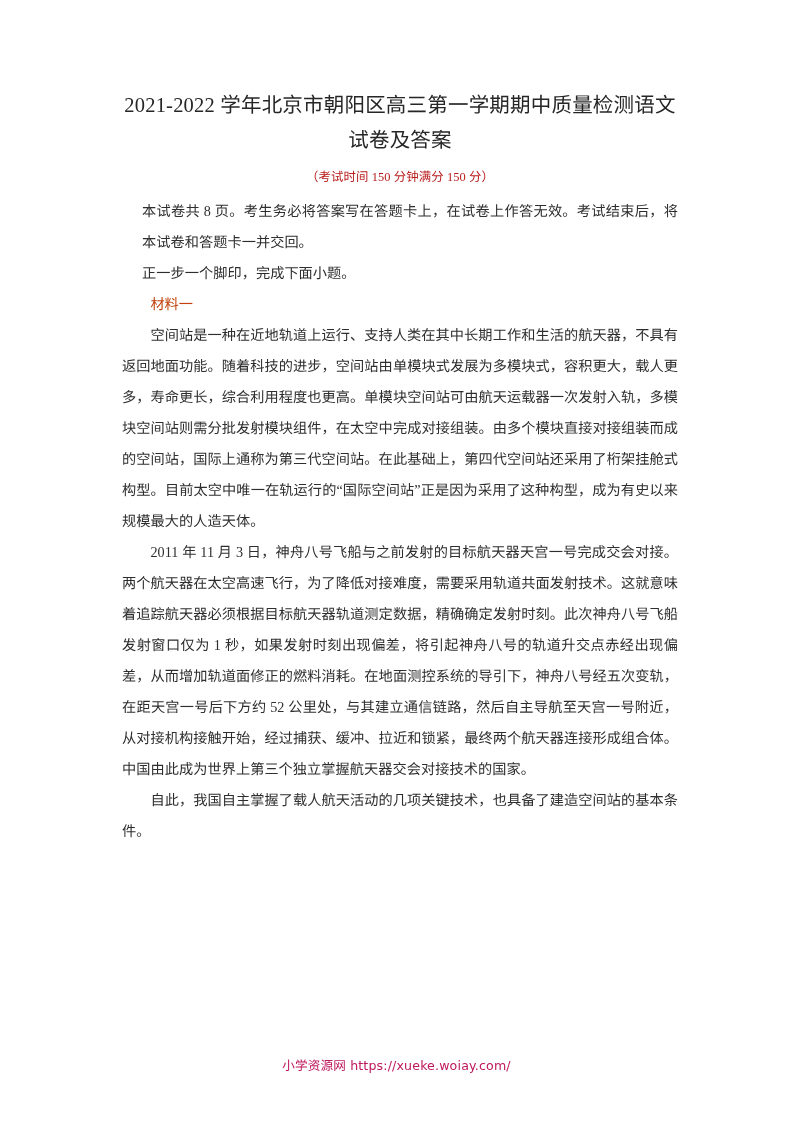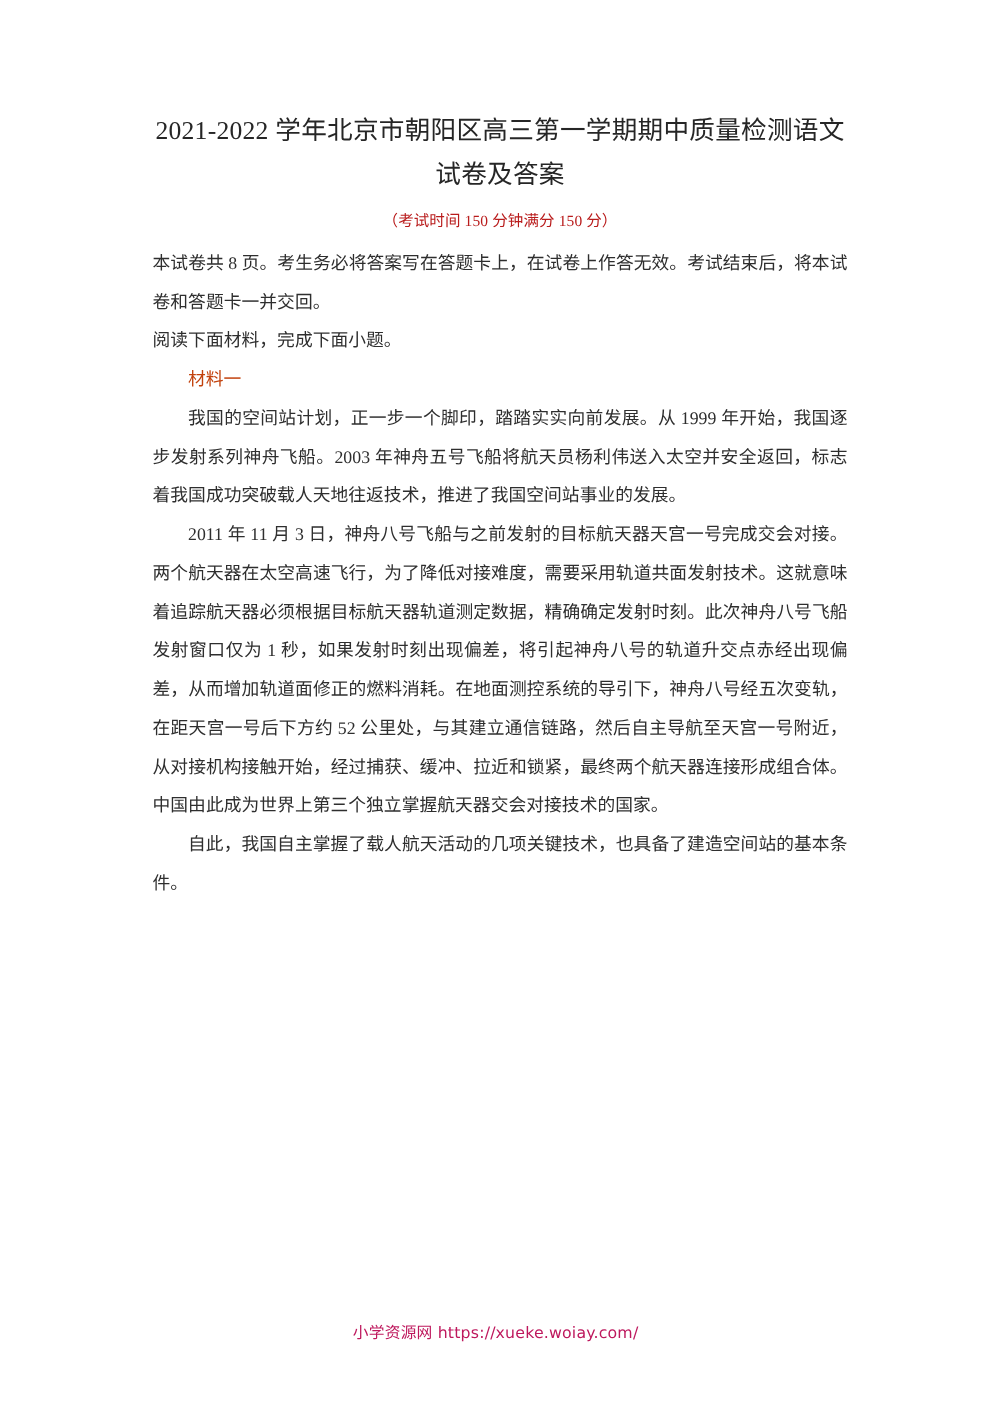--- a/index.html
+++ b/index.html
@@ -72,20 +72,21 @@
     letter-spacing: 0.05px;
     word-break: break-all;
   }
 
   .para.indent {
     text-indent: 2em;
   }
 
   .para.flush {
     text-indent: 0;
+    margin-left: 20px;
   }
 
   .label-line {
     margin: 0;
     font-size: 14.2px;
     line-height: 31px;
     text-indent: 2em;
     color: #c2410c;
   }
 
@@ -113,26 +114,26 @@
 
     <h1 class="doc-title">2021-2022 学年北京市朝阳区高三第一学期期中质量检测语文试卷及答案</h1>
 
     <p class="doc-subtitle">（考试时间 150 分钟满分 150 分）</p>
 
     <div class="body-block">
 
       <p class="para flush">本试卷共 8 页。考生务必将答案写在答题卡上，在试卷上作答无效。考试结束后，将本试卷和答题卡一并交回。</p>
 
 
-      <p class="para flush">阅读下面材料，完成下面小题。</p>
+      <p class="para flush">正一步一个脚印，完成下面小题。</p>
 
       <p class="label-line">材料一</p>
 
+      <p class="para indent">空间站是一种在近地轨道上运行、支持人类在其中长期工作和生活的航天器，不具有返回地面功能。随着科技的进步，空间站由单模块式发展为多模块式，容积更大，载人更多，寿命更长，综合利用程度也更高。单模块空间站可由航天运载器一次发射入轨，多模块空间站则需分批发射模块组件，在太空中完成对接组装。由多个模块直接对接组装而成的空间站，国际上通称为第三代空间站。在此基础上，第四代空间站还采用了桁架挂舱式构型。目前太空中唯一在轨运行的“国际空间站”正是因为采用了这种构型，成为有史以来规模最大的人造天体。</p>
 
-      <p class="para indent">我国的空间站计划，正一步一个脚印，踏踏实实向前发展。从 1999 年开始，我国逐步发射系列神舟飞船。2003 年神舟五号飞船将航天员杨利伟送入太空并安全返回，标志着我国成功突破载人天地往返技术，推进了我国空间站事业的发展。</p>
 
       <p class="para indent">2011 年 11 月 3 日，神舟八号飞船与之前发射的目标航天器天宫一号完成交会对接。两个航天器在太空高速飞行，为了降低对接难度，需要采用轨道共面发射技术。这就意味着追踪航天器必须根据目标航天器轨道测定数据，精确确定发射时刻。此次神舟八号飞船发射窗口仅为 1 秒，如果发射时刻出现偏差，将引起神舟八号的轨道升交点赤经出现偏差，从而增加轨道面修正的燃料消耗。在地面测控系统的导引下，神舟八号经五次变轨，在距天宫一号后下方约 52 公里处，与其建立通信链路，然后自主导航至天宫一号附近，从对接机构接触开始，经过捕获、缓冲、拉近和锁紧，最终两个航天器连接形成组合体。中国由此成为世界上第三个独立掌握航天器交会对接技术的国家。</p>
 
 
       <p class="para indent">自此，我国自主掌握了载人航天活动的几项关键技术，也具备了建造空间站的基本条件。</p>
 
     </div>
   </div>
 
   <div class="footer-watermark">小学资源网 https://xueke.woiay.com/</div>

